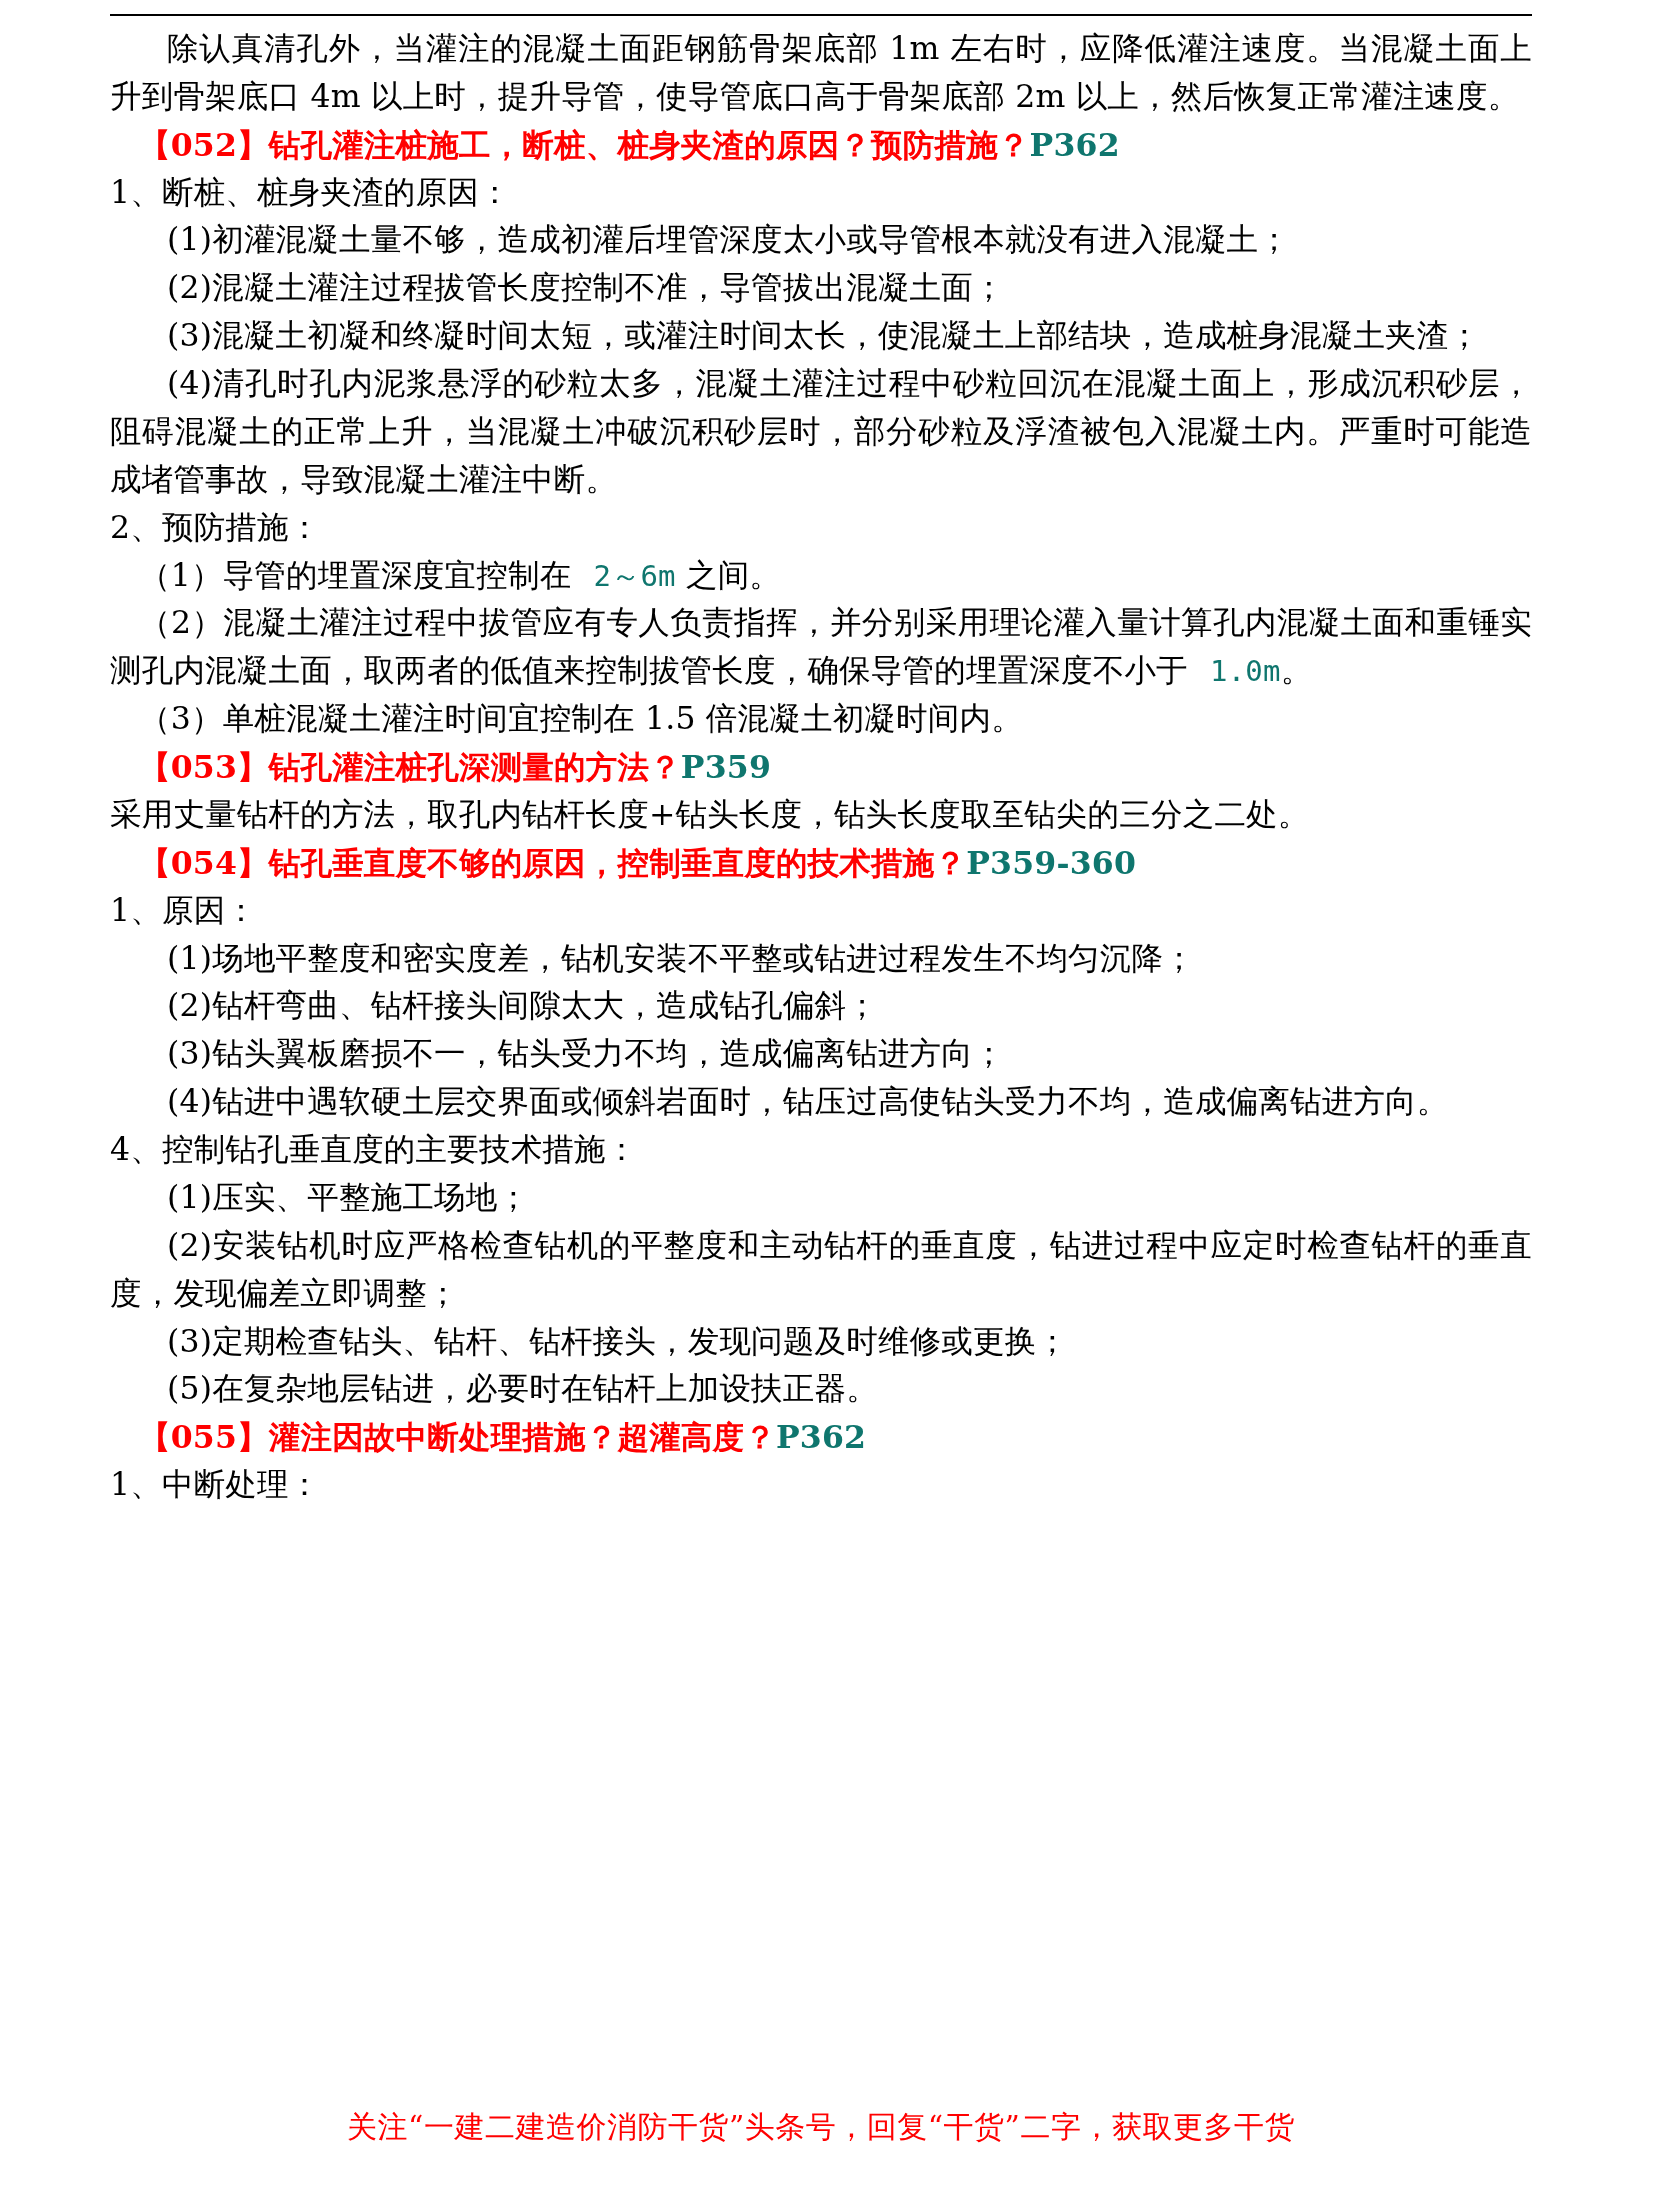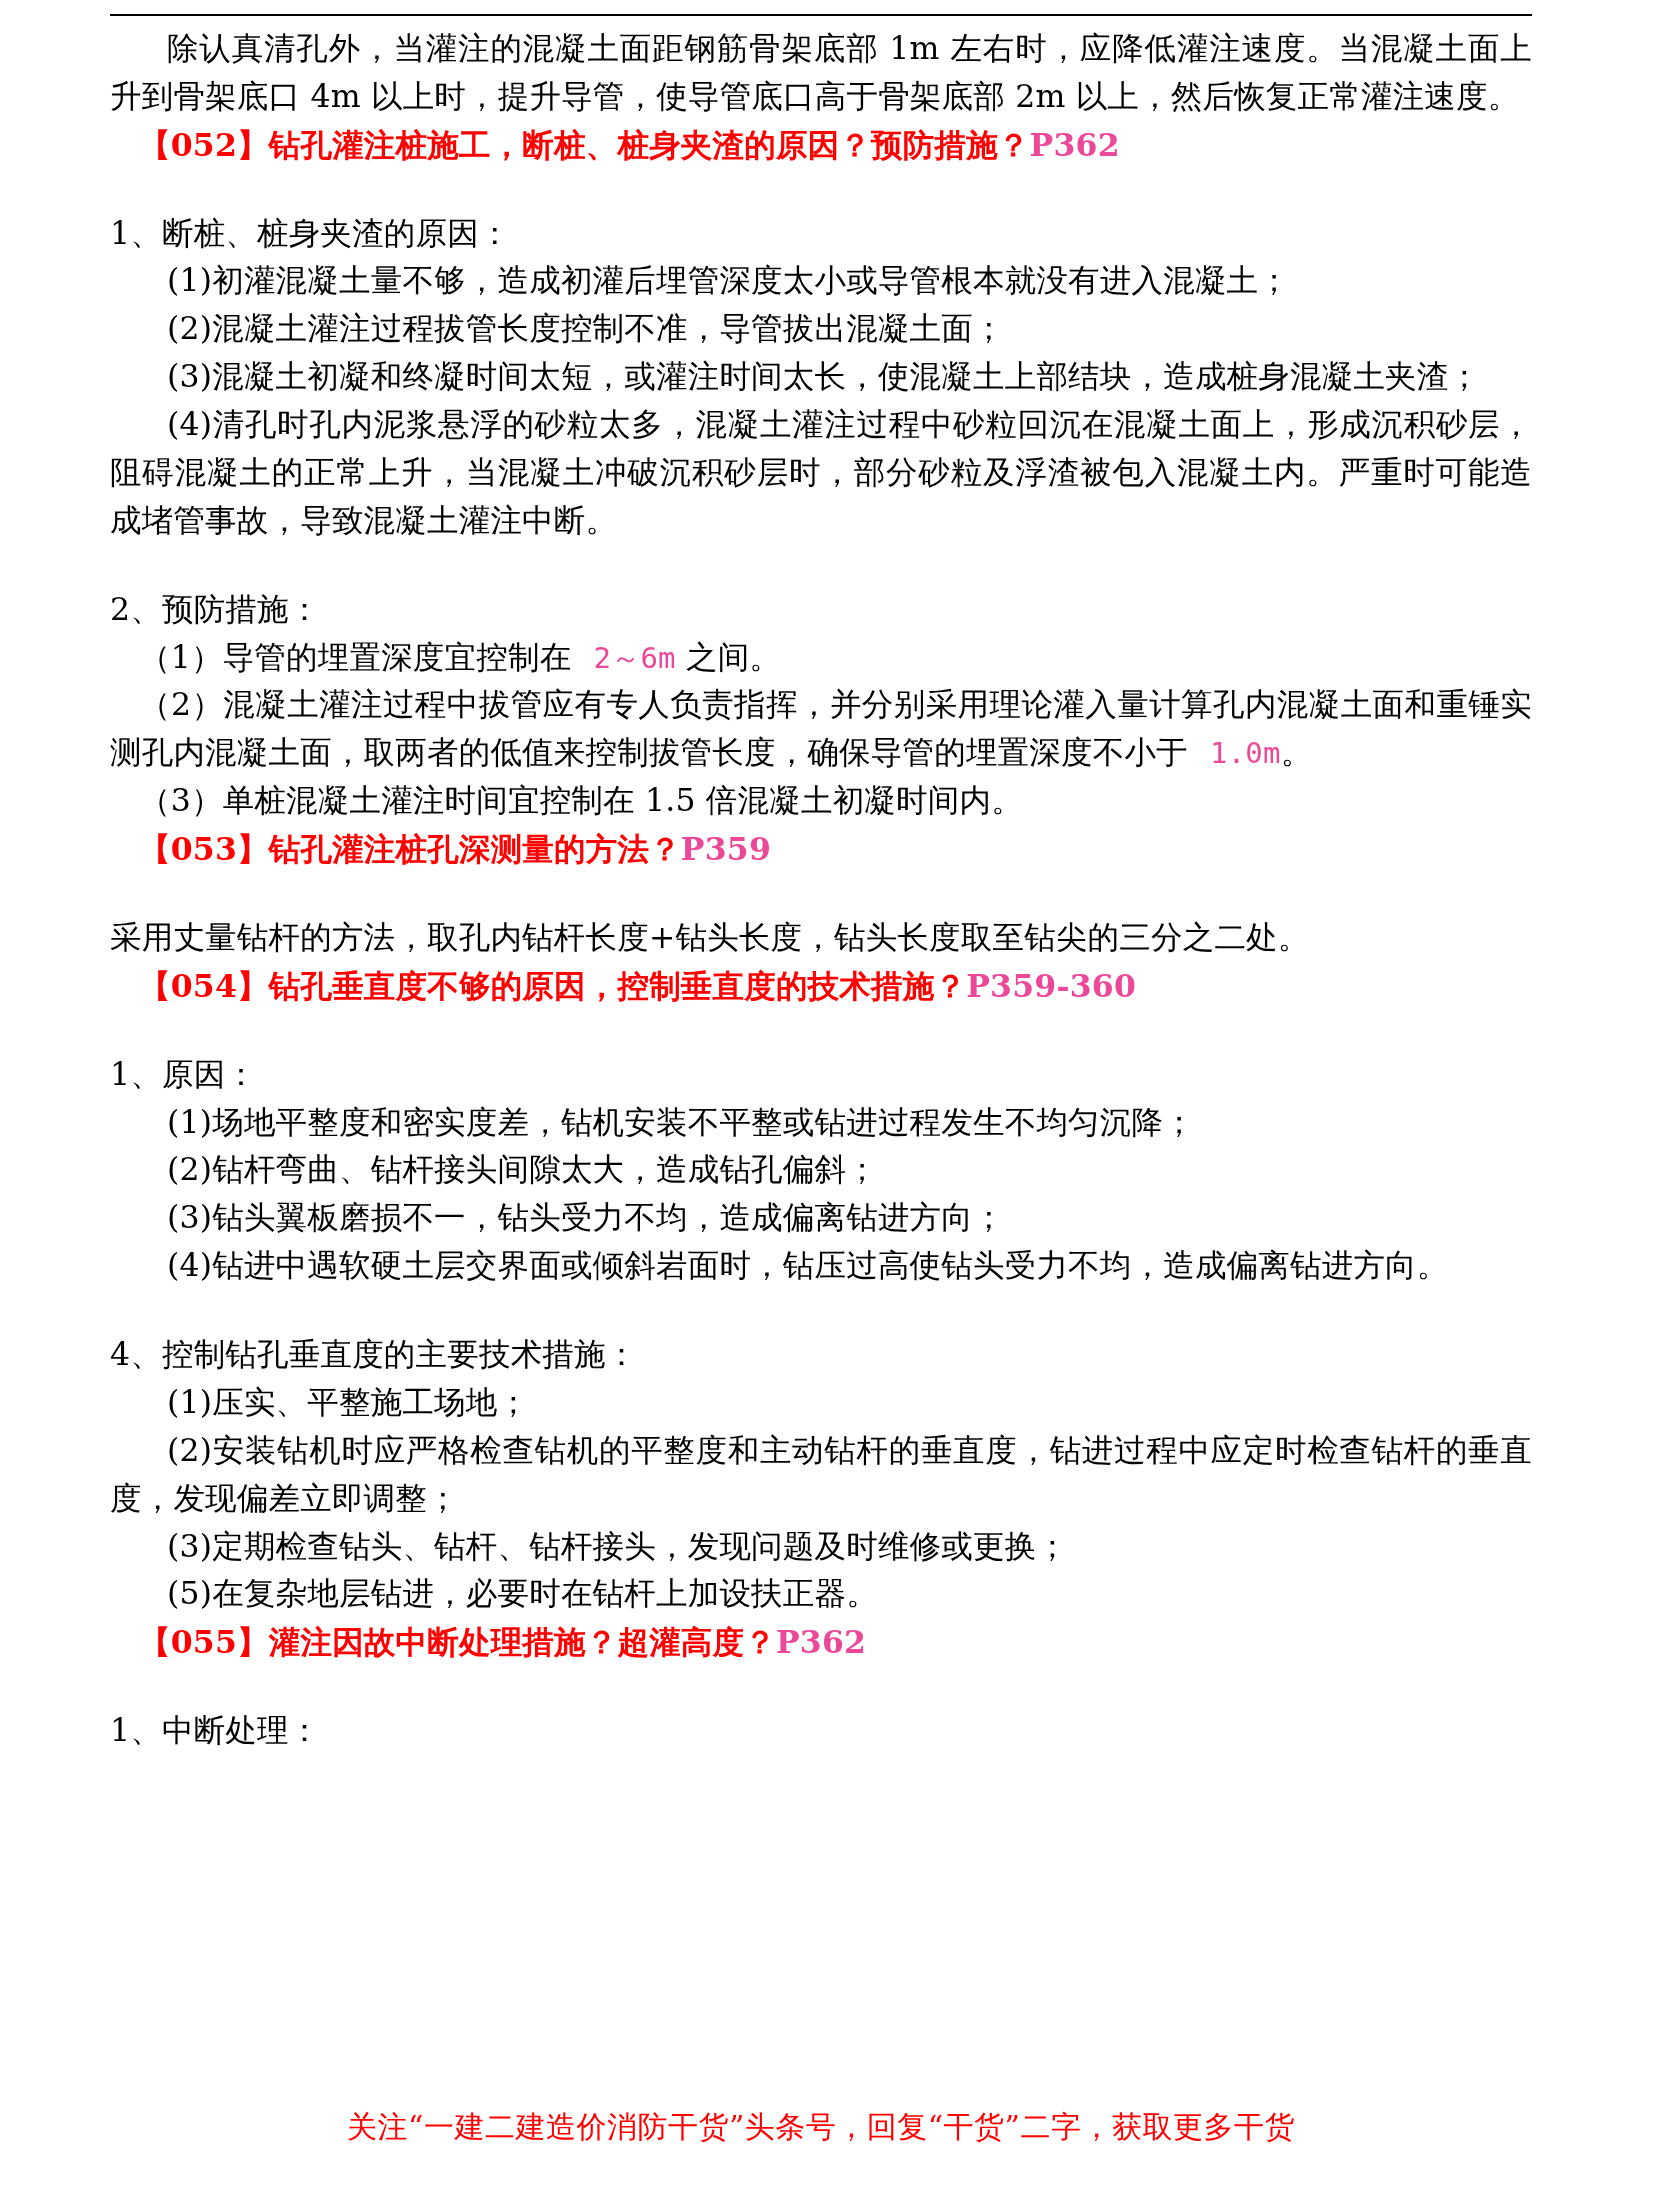--- a/index.html
+++ b/index.html
@@ -29,28 +29,28 @@
     color: #000000;
     letter-spacing: 0.2px;
     text-align: justify;
   }
   p {
     margin: 0;
     padding: 0;
   }
   .ind1 { text-indent: 57px; }
   .ind2 { text-indent: 29px; }
-  .noind { text-indent: 0; margin-top: 41px; }
+  .noind { text-indent: 0; }
   .q {
     color: #ff0000;
     font-weight: bold;
     text-indent: 29px;
   }
   .blue {
-    color: #ec4899;
+    color: #0f766e;
   }
   .mono {
     font-family: "DejaVu Sans Mono", "Liberation Mono", monospace;
     font-size: 29px;
     margin-left: 12px;
   }
   .footer {
     position: absolute;
     left: 0;
     right: 0;

